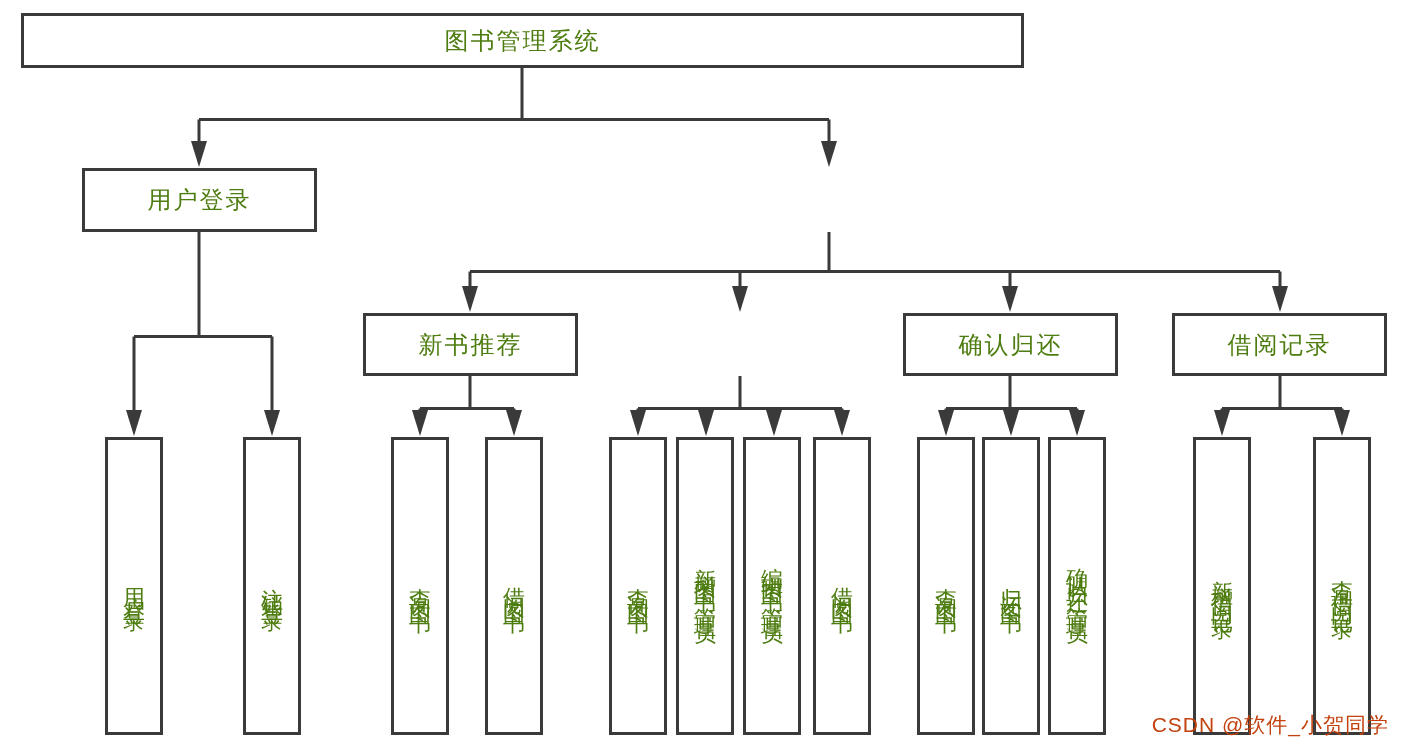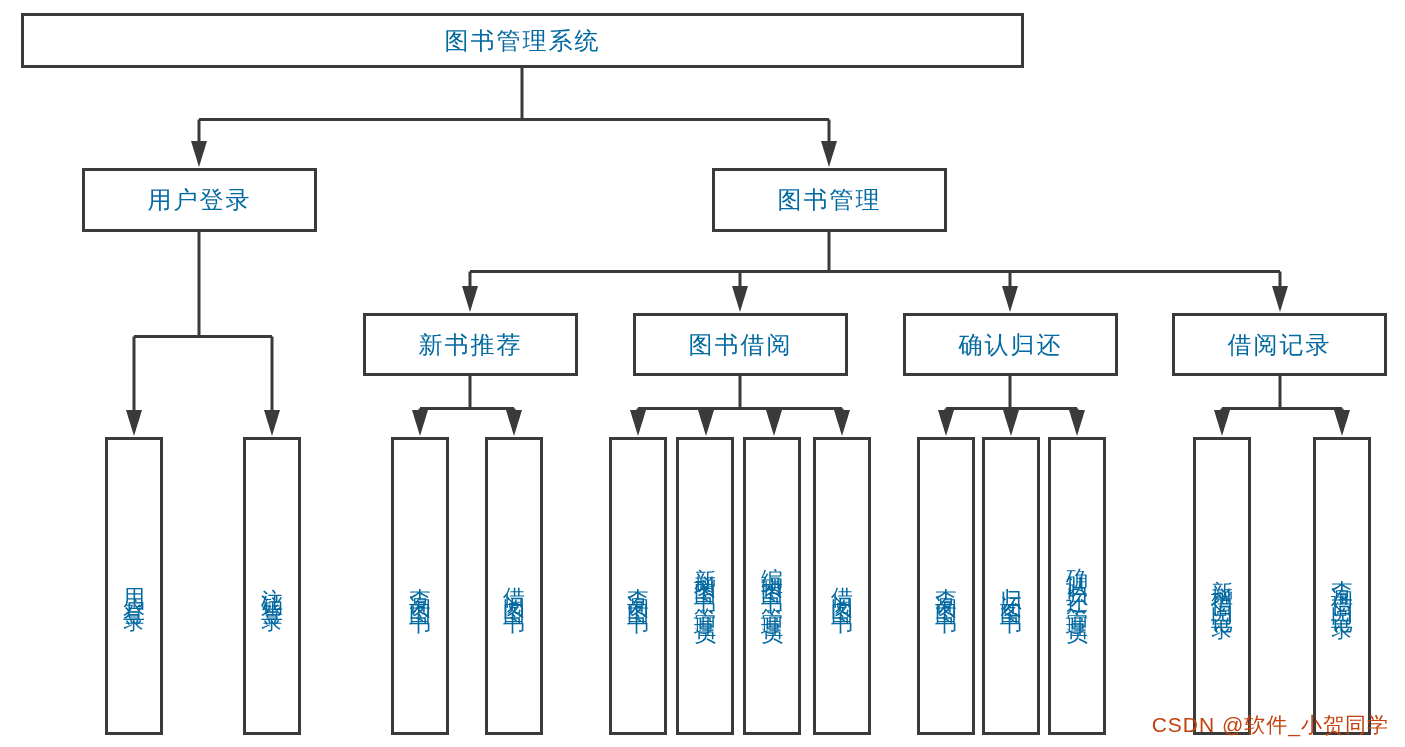--- a/index.html
+++ b/index.html
@@ -22,21 +22,21 @@
     height: 747px;
   }
   .node {
     position: absolute;
     box-sizing: border-box;
     border: 3px solid #3a3a3a;
     background: #ffffff;
     display: flex;
     align-items: center;
     justify-content: center;
-    color: #0369a1;
+    color: #4d7c0f;
   }
   .node.h-label {
     font-size: 24px;
     letter-spacing: 2px;
   }
   .node.leaf {
     width: 58px;
     top: 437px;
     height: 298px;
     font-size: 22px;
@@ -107,29 +107,23 @@
     </g>
   </svg>
 
   <div class="node h-label" style="left:21px; top:13px; width:1003px; height:55px;">
     <span>图书管理系统</span>
   </div>
 
   <div class="node h-label" style="left:82px; top:168px; width:235px; height:64px;">
     <span>用户登录</span>
   </div>
-  <div class="node h-label" style="left:712px; top:168px; width:235px; height:64px;">
-    <span>图书管理</span>
-  </div>
 
   <div class="node h-label" style="left:363px; top:313px; width:215px; height:63px;">
     <span>新书推荐</span>
-  </div>
-  <div class="node h-label" style="left:633px; top:313px; width:215px; height:63px;">
-    <span>图书借阅</span>
   </div>
   <div class="node h-label" style="left:903px; top:313px; width:215px; height:63px;">
     <span>确认归还</span>
   </div>
   <div class="node h-label" style="left:1172px; top:313px; width:215px; height:63px;">
     <span>借阅记录</span>
   </div>
 
   <div class="node leaf" style="left:105px;">
     <span class="v-text">用户登录</span>

